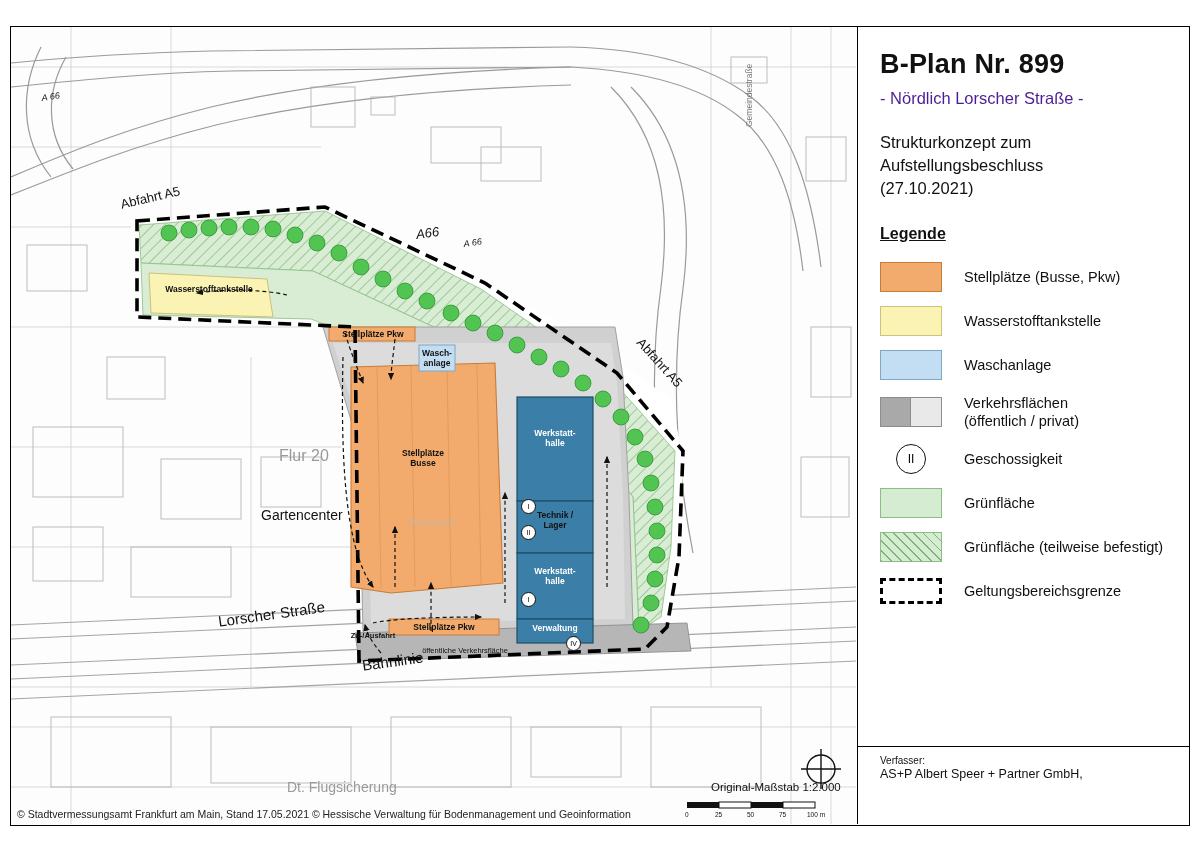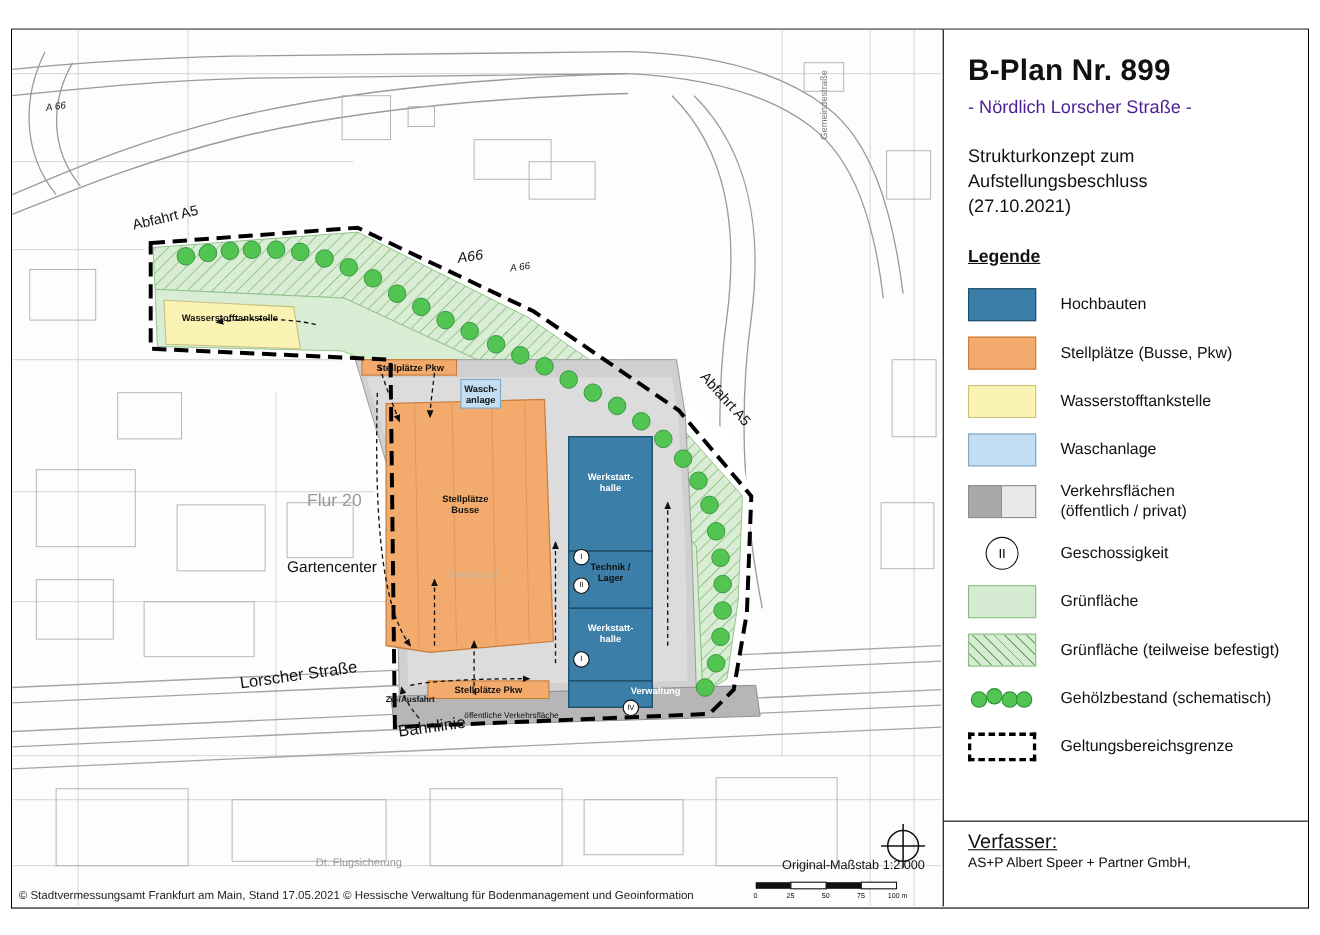--- a/index.html
+++ b/index.html
@@ -36,21 +36,21 @@
   .sw-gruen{background:#d6ecd2;border:1px solid #8cbd85;}
   .sw-gruenhatch{background:#d6ecd2;border:1px solid #8cbd85;position:relative;overflow:hidden;}
   .sw-gruenhatch:after{content:"";position:absolute;inset:0;
      background:repeating-linear-gradient(45deg, #7fb477 0 1.2px, transparent 1.2px 7px);}
   .sw-grenze{border:3px dashed #000;background:#fff;height:26px;}
   .sw-empty{background:transparent;}
 
   .geschoss{width:28px;height:28px;border:1.6px solid #111;border-radius:50%;display:flex;align-items:center;justify-content:center;font-size:12px;margin-left:16px;}
 
   .lg-foot{position:absolute;left:0;right:0;bottom:0;border-top:1.2px solid #000;padding:8px 10px 0 22px;box-sizing:border-box;height:78px;}
-  .lg-foot .vt{font-size:18px;text-decoration:underline;color:#111;}
+  .lg-foot .vt{font-size:10px;color:#111;}
   .lg-foot .vl{font-size:12.5px;color:#111;line-height:16px;}
 
   
   .mt{position:absolute;color:#111;white-space:nowrap;}
   .lbl-box{position:absolute;font-size:8.5px;font-weight:bold;text-align:center;color:#111;line-height:9.5px;}
   .rot-n13{transform:rotate(-13deg);transform-origin:left top;}
   .rot-n8{transform:rotate(-8deg);transform-origin:left top;}
   .rot-48{transform:rotate(48deg);transform-origin:left top;}
   .rot-90{transform:rotate(-90deg);transform-origin:left top;}
 
@@ -246,35 +246,35 @@
       <div class="mt rot-n8" style="left:452px;top:212px;font-size:9px;font-style:italic;">A 66</div>
       <div class="mt rot-n8" style="left:30px;top:66px;font-size:9px;font-style:italic;">A 66</div>
       <div class="mt rot-48" style="left:634px;top:308px;font-size:13px;">Abfahrt A5</div>
       <div class="mt rot-n8" style="left:206px;top:586px;font-size:15px;">Lorscher Straße</div>
       <div class="mt rot-n8" style="left:350px;top:630px;font-size:15px;">Bahnlinie</div>
       <div class="mt" style="left:250px;top:480px;font-size:14px;">Gartencenter</div>
       <div class="mt" style="left:268px;top:420px;font-size:16px;color:#9a9a9a;">Flur 20</div>
 
       <div class="mt" style="left:396px;top:490px;font-size:10px;color:#cdb49a;">Dornbusch</div>
       <div class="mt rot-90" style="left:733px;top:100px;font-size:8.5px;color:#777;">Gemeindestraße</div>
-      <div class="mt" style="left:276px;top:752px;font-size:10px;color:#9a9a9a;">Dt. Flugsicherung</div>
+      <div class="mt" style="left:276px;top:752px;font-size:14px;color:#9a9a9a;">Dt. Flugsicherung</div>
 
       <div class="lbl-box" style="left:138px;top:258px;width:120px;">Wasserstofftankstelle</div>
       <div class="lbl-box" style="left:316px;top:303px;width:92px;">Stellplätze Pkw</div>
       <div class="lbl-box" style="left:406px;top:322px;width:40px;white-space:pre-line;">Wasch-
 anlage</div>
       <div class="lbl-box" style="left:372px;top:422px;width:80px;white-space:pre-line;">Stellplätze
 Busse</div>
       <div class="lbl-box" style="left:506px;top:402px;width:76px;white-space:pre-line;color:#fff;">Werkstatt-
 halle</div>
       <div class="lbl-box" style="left:506px;top:484px;width:76px;white-space:pre-line;">Technik /
 Lager</div>
       <div class="lbl-box" style="left:506px;top:540px;width:76px;white-space:pre-line;color:#fff;">Werkstatt-
 halle</div>
-      <div class="lbl-box" style="left:506px;top:597px;width:76px;color:#fff;padding-left:41px;">Verwaltung</div>
+      <div class="lbl-box" style="left:506px;top:597px;width:76px;color:#fff;">Verwaltung</div>
       <div class="lbl-box" style="left:380px;top:596px;width:106px;">Stellplätze Pkw</div>
       <div class="lbl-box" style="left:330px;top:604px;width:64px;font-size:7.5px;">Zu-/Ausfahrt</div>
       <div class="lbl-box" style="left:392px;top:619px;width:124px;font-weight:normal;font-size:7.5px;">öffentliche Verkehrsfläche</div>
 
       <div class="scalebar-t" style="left:700px;top:754px;">Original-Maßstab 1:2.000</div>
       <div class="scalebar-tick" style="left:674px;top:784px;">0</div>
       <div class="scalebar-tick" style="left:704px;top:784px;">25</div>
       <div class="scalebar-tick" style="left:736px;top:784px;">50</div>
       <div class="scalebar-tick" style="left:768px;top:784px;">75</div>
       <div class="scalebar-tick" style="left:796px;top:784px;">100 m</div>
@@ -285,24 +285,20 @@
     <div class="legend">
       <div class="lg-title">B-Plan Nr. 899</div>
       <div class="lg-sub">- Nördlich Lorscher Straße -</div>
       <div class="lg-desc" style="white-space:pre-line;">Strukturkonzept zum
 Aufstellungsbeschluss
 (27.10.2021)</div>
       <div class="lg-legend-h">Legende</div>
 
       <div class="lg-items">
 
-        <div class="lg-row">
-          <span class="lg-sw sw-hochbau"></span>
-          <span class="lg-lbl">Hochbauten</span>
-        </div>
 
         <div class="lg-row">
           <span class="lg-sw sw-stell"></span>
           <span class="lg-lbl">Stellplätze (Busse, Pkw)</span>
         </div>
 
         <div class="lg-row">
           <span class="lg-sw sw-h2"></span>
           <span class="lg-lbl">Wasserstofftankstelle</span>
         </div>
@@ -334,33 +330,20 @@
         <div class="lg-row">
           <span class="lg-sw sw-gruen"></span>
           <span class="lg-lbl">Grünfläche</span>
         </div>
 
         <div class="lg-row">
           <span class="lg-sw sw-gruenhatch"></span>
           <span class="lg-lbl">Grünfläche (teilweise befestigt)</span>
         </div>
 
-        <div class="lg-row">
-          <span class="lg-sw sw-empty">
-            <svg width="62" height="30" viewBox="0 0 62 30">
-              <g fill="#52c452" stroke="#2f8f37" stroke-width="1">
-                <circle cx="10" cy="16" r="7"></circle>
-                  <circle cx="24" cy="13" r="7"></circle>
-                <circle cx="38" cy="16" r="7"></circle>
-                  <circle cx="51" cy="16" r="7"></circle>
-              </g>
-            </svg>
-          </span>
-          <span class="lg-lbl">Gehölzbestand (schematisch)</span>
-        </div>
 
         <div class="lg-row">
           <span class="lg-sw sw-grenze"></span>
           <span class="lg-lbl">Geltungsbereichsgrenze</span>
         </div>
 
       </div>
 
       <div class="lg-foot">
         <div class="vt">Verfasser:</div>

